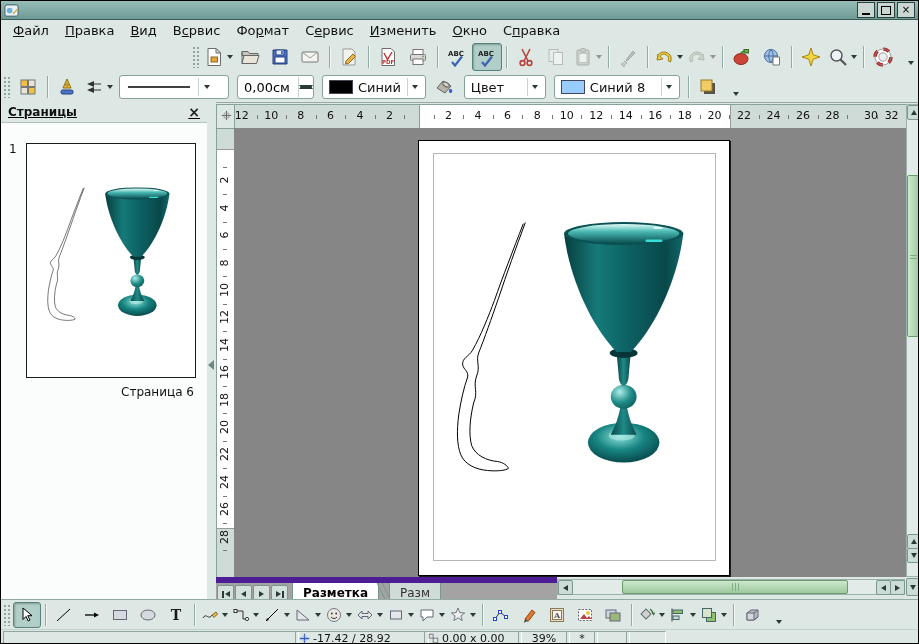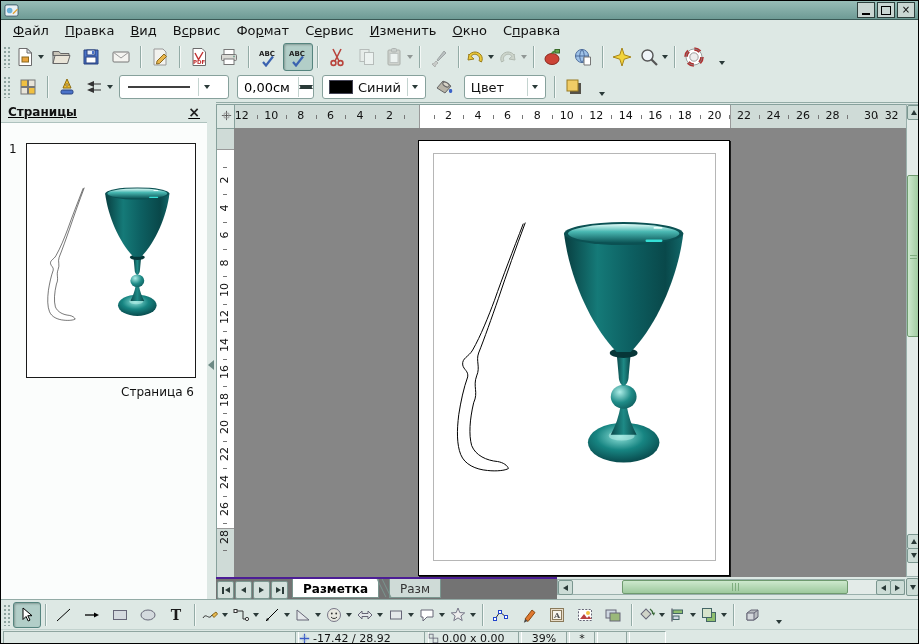--- a/index.html
+++ b/index.html
@@ -15,21 +15,21 @@
   .wbtn{width:16px;height:14px;background:#c9d6d2;border:1px solid #2e403d;
     display:flex;align-items:center;justify-content:center;font-size:10px;line-height:10px;color:#000;}
   .g-min{width:8px;height:2px;background:#000;margin-top:7px;}
   .g-max{width:8px;height:7px;border:1.5px solid #000;}
   
   .menubar{position:absolute;top:19px;left:0;right:0;height:21px;display:flex;align-items:center;
     padding-left:4px;font-size:13px;color:#111;}
   .menu-item{padding:2px 8px;cursor:default;white-space:nowrap;}
   
   .toolbar{position:absolute;left:0;right:0;display:flex;align-items:center;background:#dde8e4;}
-  #tb-std{top:40px;height:31px;border-bottom:1px solid #c2d2ce;}
+  #tb-std{top:40px;height:31px;border-bottom:1px solid #c2d2ce;justify-content:flex-end;}
   #tb-fmt{top:71px;height:30px;border-bottom:1px solid #93aba6;}
   #tb-draw{top:598px;height:30px;border-top:1px solid #93aba6;}
   .grip{width:7px;height:22px;margin:0 3px 0 2px;
     background-image:radial-gradient(#8fa5a0 35%,rgba(0,0,0,0) 36%);background-size:4px 4px;}
   .tb-btn{height:26px;min-width:26px;display:flex;align-items:center;justify-content:center;
     border:1px solid rgba(0,0,0,0);border-radius:3px;padding:0 1px;}
   #tb-draw .tb-btn{height:24px;min-width:24px;}
   .tb-btn.pressed{background:#b2cec8;border-color:#55847e;box-shadow:inset 1px 1px 2px rgba(0,0,0,.25);}
   .tb-btn.disabled{opacity:.45;filter:grayscale(.8);}
   .ic svg{width:20px;height:20px;display:block;}
@@ -98,22 +98,22 @@
     border:1px solid #6f9a6f;border-radius:2px;}
   .hthumb .hgrip{position:absolute;top:2px;bottom:2px;left:50%;width:7px;margin-left:-3px;
     background:repeating-linear-gradient(90deg,#7fae7f 0 1px,rgba(0,0,0,0) 1px 3px);}
   .tri-l{width:0;height:0;border-top:3.5px solid rgba(0,0,0,0);border-bottom:3.5px solid rgba(0,0,0,0);border-right:5px solid #2a3a38;}
   .tri-r{width:0;height:0;border-top:3.5px solid rgba(0,0,0,0);border-bottom:3.5px solid rgba(0,0,0,0);border-left:5px solid #2a3a38;}
   .tri-u{width:0;height:0;border-left:3.5px solid rgba(0,0,0,0);border-right:3.5px solid rgba(0,0,0,0);border-bottom:5px solid #2a3a38;}
   .tri-d{width:0;height:0;border-left:3.5px solid rgba(0,0,0,0);border-right:3.5px solid rgba(0,0,0,0);border-top:5px solid #2a3a38;}
   .corner-btn{position:absolute;left:905px;top:577px;width:13px;height:18px;background:#ccdcd6;
     border:1px solid #7a968f;border-radius:2px;box-sizing:border-box;display:flex;align-items:center;justify-content:center;}
   
-  .tabbar{position:absolute;left:215px;top:576px;width:341px;height:22px;background:#737373;
-    border-top:2px solid #4c1d95;display:flex;align-items:flex-start;overflow:hidden;}
+  .tabbar{position:absolute;left:215px;top:576px;width:341px;height:22px;background:#a3a3a3;
+    border-top:6px solid #4c1d95;display:flex;align-items:flex-start;overflow:hidden;}
   .tnav{width:15px;height:16px;margin-top:2px;margin-left:1px;background:#d4e0dc;border:1px solid #7a968f;
     border-radius:2px;display:flex;align-items:center;justify-content:center;gap:1px;}
   .tnav .bar{width:2px;height:7px;background:#2a3a38;}
   .tabs{display:flex;margin-left:4px;}
   .tab{height:17px;padding:1px 10px 0;font-size:12px;color:#333;background:#cfdbd7;
     border:1px solid #7a968f;border-top:none;display:flex;align-items:center;white-space:nowrap;}
   .tab.active{background:#fff;color:#000;font-weight:bold;}
   .slash{width:1px;height:18px;background:#7a968f;transform:skewX(26deg);margin:0 2px;}
   
   .statusbar{position:absolute;left:0;top:628px;right:0;height:16px;background:#dde8e4;border-top:1px solid #c2d2ce;font-size:11px;color:#111;}
@@ -425,20 +425,27 @@
         <span class="ic">
           <svg viewBox="0 0 20 20">
             <path d="M8 4l8 5-6 7-8-5z" fill="#b8b4a8" stroke="#666"></path>
             <ellipse cx="11" cy="7.5" rx="3.5" ry="2" fill="#d8d4c8" stroke="#666" transform="rotate(30 11 7.5)"></ellipse>
             <path d="M16.5 12c1.5 2 .5 4-1 4s-2.2-2-1-4z" fill="#3a62c8"></path>
           </svg>
         </span>
       </span>
     <span class="combo" style="width:72px;">
       <span>Цвет</span>
+      <span class="arrow-btn" style="margin-left:auto;">
+          <span class="tri-down"></span>
+        </span>
+    </span>
+    <span class="combo" style="width:116px;">
+      <span class="swatch" id="sw-fill" style="background: rgb(153, 204, 255);"></span>
+      <span>Синий 8</span>
       <span class="arrow-btn" style="margin-left:auto;">
           <span class="tri-down"></span>
         </span>
     </span>
     <span class="tb-sep"></span>
     <span class="tb-btn">
         <span class="ic">
           <svg viewBox="0 0 20 20">
             <rect x="6" y="6" width="11" height="11" fill="#55524a"></rect>
             <rect x="3" y="3" width="11" height="11" fill="#f0cc66" stroke="#997a20"></rect>

